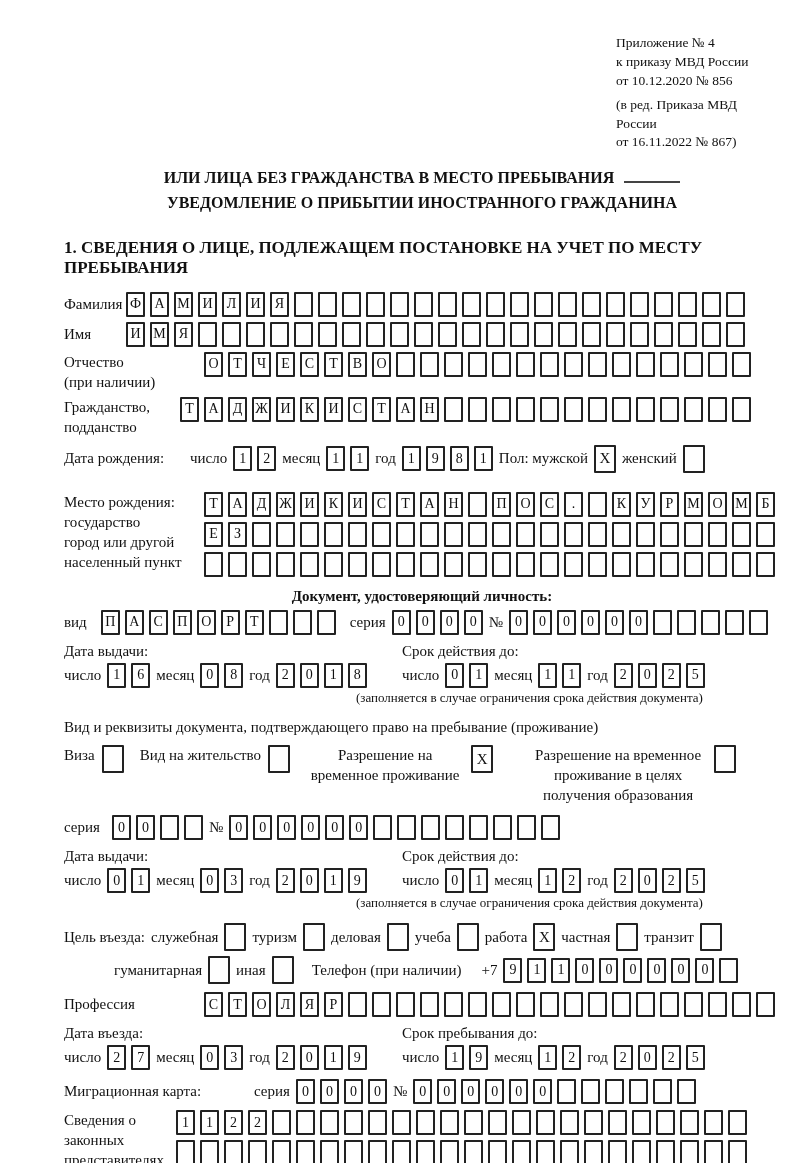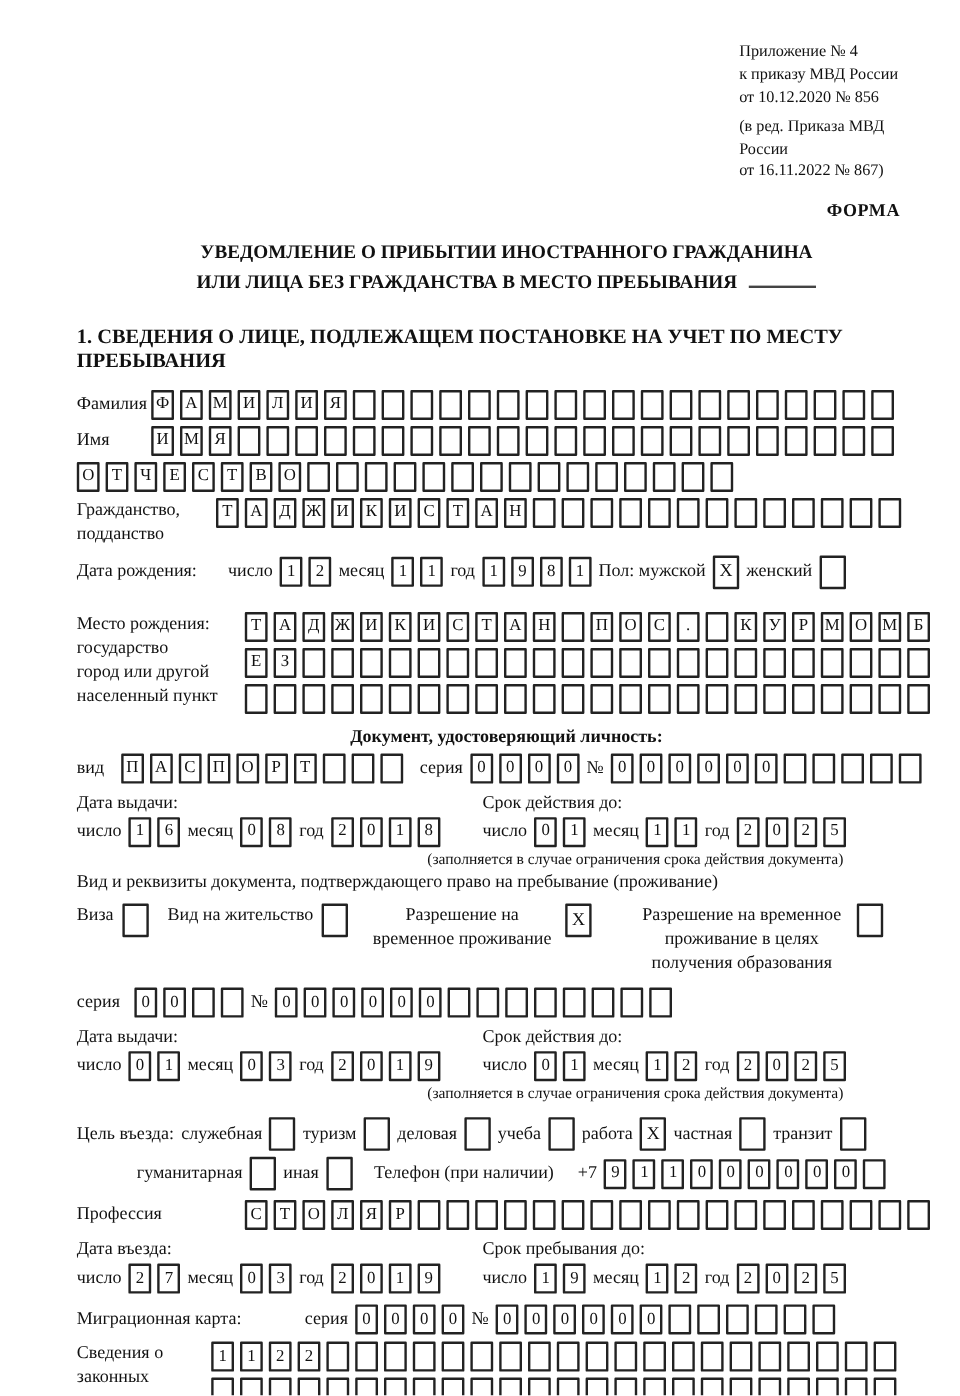--- a/index.html
+++ b/index.html
@@ -24,21 +24,21 @@
   .vstack .cellrow{margin-bottom:5px;}
   .sl{margin:0 6px;flex:none;}
   .sl0{margin-left:0;}
   .dochead{text-align:center;font-weight:bold;margin-top:6px;}
   .dpair{display:flex;margin-top:8px;}
   .dg1{width:312px;}
   .dg2{margin-left:26px;}
   .dg-h{text-align:left;margin-bottom:3px;}
   .dg-r{display:flex;align-items:center;}
   .dnote{font-size:13px;margin-left:292px;margin-top:2px;}
-  .intro{line-height:1.55;}
+  .intro{margin-top:10px;line-height:1.55;}
   .optrow{display:flex;align-items:flex-start;margin-top:6px;}
   .opt{display:flex;align-items:flex-start;margin-right:16px;}
   .opt .ol{margin-right:7px;line-height:20px;}
   .olc{text-align:center;}
   .ow1{max-width:158px;} .ow2{max-width:178px;}
   .indent{margin-left:50px;}
   .repwrap{display:flex;align-items:flex-start;margin-top:6px;}
 </style>
 </head>
 <body>
@@ -46,25 +46,24 @@
 <div class="page">
 
   <div class="hdr">
     <div>Приложение № 4</div>
     <div>к приказу МВД России</div>
     <div>от 10.12.2020 № 856</div>
     <div class="gap">(в ред. Приказа МВД России</div>
     <div>от 16.11.2022 № 867)</div>
   </div>
 
-  <div class="forma">ФОРМА</div>
 
   <div class="title">
+    <div><span>ИЛИ ЛИЦА БЕЗ ГРАЖДАНСТВА В МЕСТО ПРЕБЫВАНИЯ</span><span class="blank"></span></div>
     <div>УВЕДОМЛЕНИЕ О ПРИБЫТИИ ИНОСТРАННОГО ГРАЖДАНИНА</div>
-    <div><span>ИЛИ ЛИЦА БЕЗ ГРАЖДАНСТВА В МЕСТО ПРЕБЫВАНИЯ</span><span class="blank"></span></div>
   </div>
 
   <div class="sec">1. СВЕДЕНИЯ О ЛИЦЕ, ПОДЛЕЖАЩЕМ ПОСТАНОВКЕ НА УЧЕТ ПО МЕСТУ ПРЕБЫВАНИЯ</div>
 
   <div class="frow" style="margin-top:14px;">
     <span class="lbl w62">Фамилия</span>
     <span class="cellrow">
         <span class="cell">Ф</span>
         <span class="cell">А</span>
         <span class="cell">М</span>
@@ -120,20 +119,24 @@
         <span class="cell"></span>
         <span class="cell"></span>
         <span class="cell"></span>
         <span class="cell"></span>
         <span class="cell"></span>
         <span class="cell"></span>
       </span>
   </div>
 
   <div class="frow top">
+    <span class="lbl w140 stack">
+      <span>Отчество</span>
+      <span>(при наличии)</span>
+    </span>
     <span class="cellrow">
         <span class="cell">О</span>
         <span class="cell">Т</span>
         <span class="cell">Ч</span>
         <span class="cell">Е</span>
         <span class="cell">С</span>
         <span class="cell">Т</span>
         <span class="cell">В</span>
         <span class="cell">О</span>
         <span class="cell"></span>

